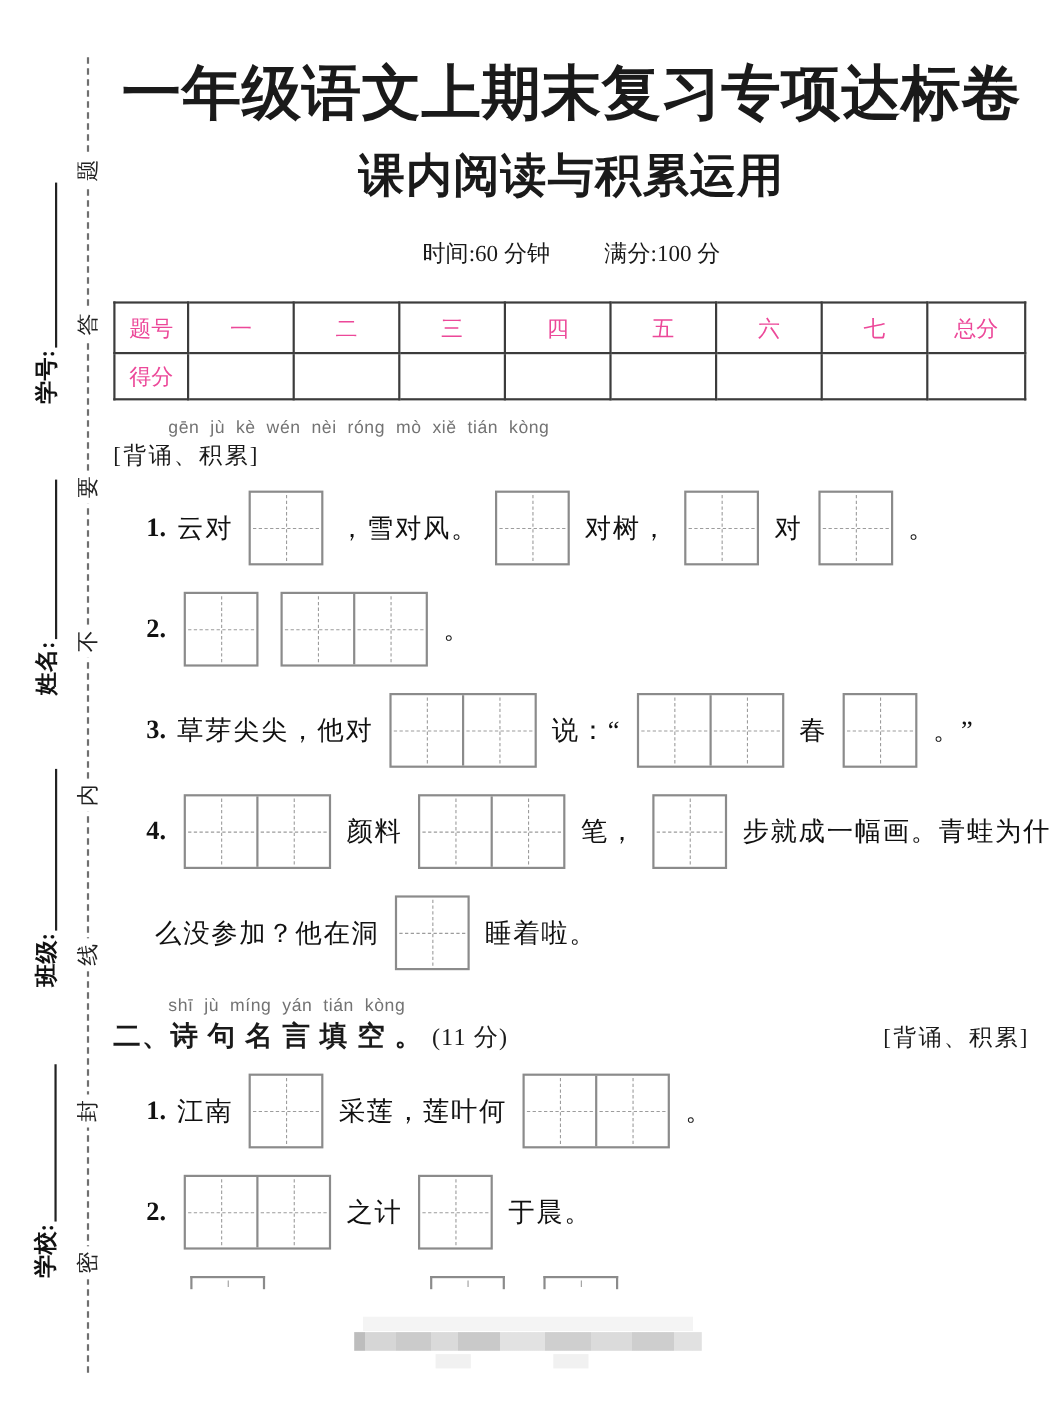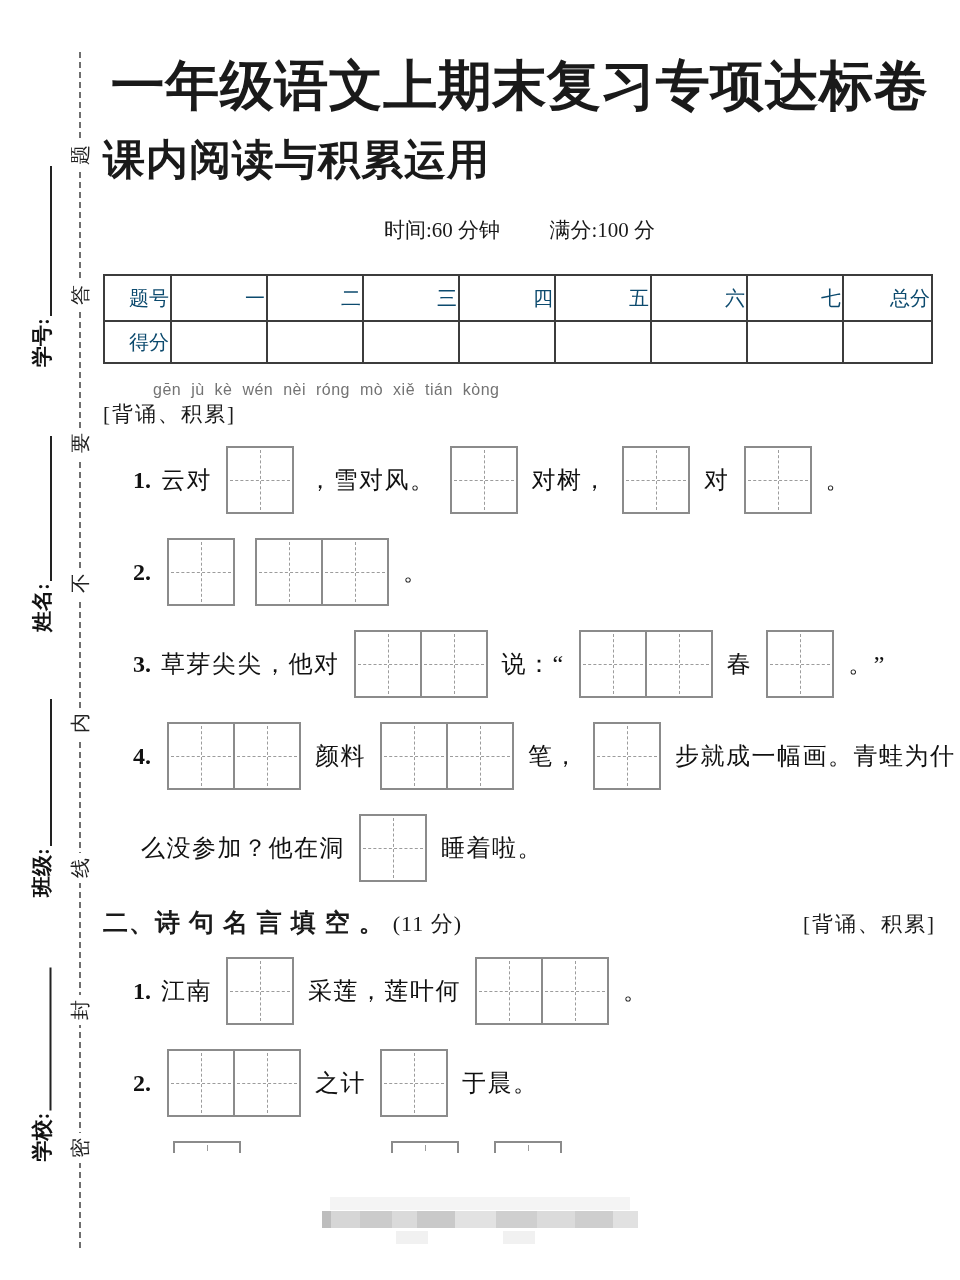--- a/index.html
+++ b/index.html
@@ -17,26 +17,26 @@
   }
   .side-label{
     position:absolute;display:flex;align-items:flex-end;height:26px;white-space:nowrap;
     transform:rotate(-90deg);transform-origin:center;
     font-family:"Liberation Serif","DejaVu Serif",serif;font-weight:bold;font-size:21px;color:#111;
   }
   .side-label .lbl-line{display:inline-block;height:0;border-bottom:2px solid #222;margin:0 0 4px 2px}
   
   .content{position:absolute;left:103px;top:56px;width:833px}
   .title{font-size:54px;font-weight:900;line-height:1.08;text-align:center;letter-spacing:.5px;white-space:nowrap}
-  .subtitle{font-size:42px;font-weight:900;text-align:left;margin-top:18px;letter-spacing:1px}
+  .subtitle{font-size:42px;font-weight:900;text-align:center;margin-top:18px;letter-spacing:1px}
   .info{text-align:center;margin-top:28px;font-size:21px;font-family:"Liberation Serif","DejaVu Serif",serif}
   .info span{margin:0 22px}
   table.score{border-collapse:collapse;table-layout:fixed;width:830px;margin-top:30px}
-  table.score td{border:2px solid #3c3c3c;text-align:right;vertical-align:middle;
-    font-size:20px;font-family:"Liberation Serif","DejaVu Serif",serif;color:#0c4a6e}
+  table.score td{border:2px solid #3c3c3c;text-align:center;vertical-align:middle;
+    font-size:20px;font-family:"Liberation Serif","DejaVu Serif",serif;color:#ec4899}
   table.score col.c-first{width:67px}
   table.score col.c-last{width:89px}
   table.score tr.r-head td{height:42px}
   table.score tr.r-score td{height:38px}
   .section{margin-top:17px}
   .pinyin{margin-left:50px;font-size:16px;letter-spacing:.5px;word-spacing:5px;color:#737373}
   .sec-head{display:flex;justify-content:space-between;align-items:baseline;margin-top:1px}
   .sec-title{font-size:25px;font-weight:bold;letter-spacing:1px;white-space:nowrap}
   .sec-points{font-family:"Liberation Serif","DejaVu Serif",serif;font-weight:normal;font-size:22px;margin-left:8px}
   .sec-tag{font-family:"Liberation Serif","DejaVu Serif",serif;font-size:21px;letter-spacing:2px;white-space:nowrap}
@@ -221,20 +221,21 @@
           <span class="qtext">么没参加？他在洞</span>
           <span class="wgroup">
             <span class="wcell"></span>
           </span>
           <span class="qtext">睡着啦。</span>
         </div>
       </div>
   </div>
 
   <div class="section">
+    <div class="pinyin">shī jù  míng yán  tián kòng</div>
     <div class="sec-head">
       <div class="sec-title">
         <span>二、诗 句 名 言 填 空 。</span><span class="sec-points">(11 分)</span>
       </div>
       <div class="sec-tag">[背诵、积累]</div>
     </div>
     <div class="qlist">
         <div class="qrow">
           <span class="qnum">1.</span>
           <span class="qtext">江南</span>

